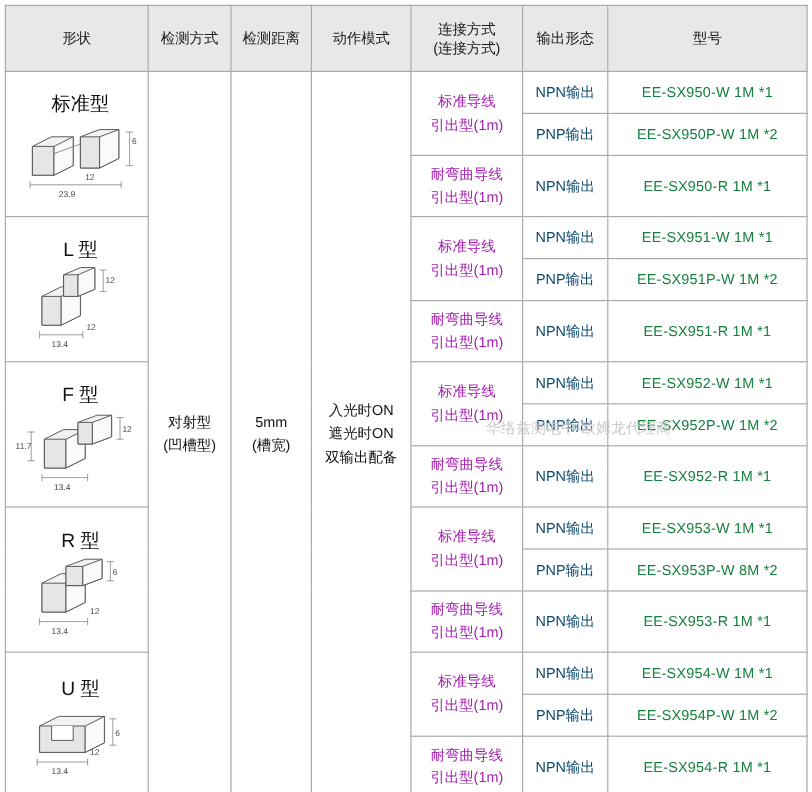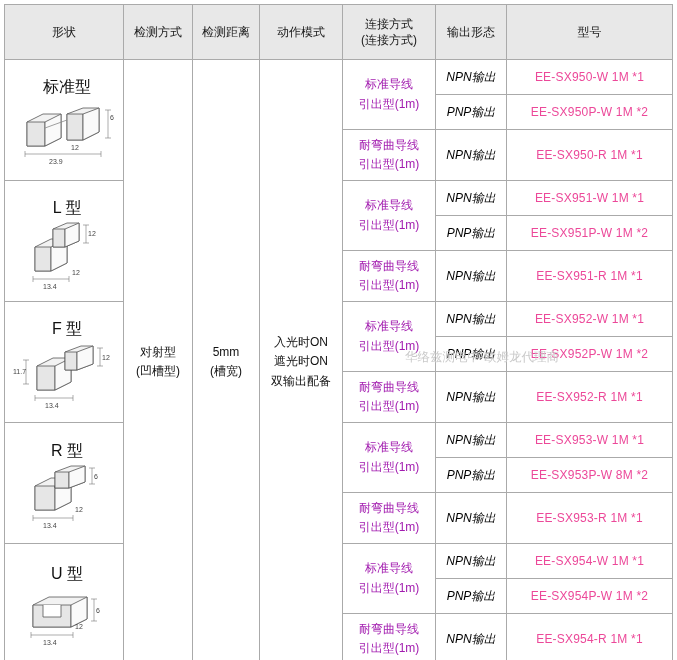--- a/index.html
+++ b/index.html
@@ -68,28 +68,27 @@
     color: #111;
   }
   td.conn-cell {
     font-size: 12px;
     line-height: 1.6;
     height: 50px;
     color: #a21caf;
   }
   td.out-cell {
     font-size: 12px;
-    color: #000000;
+    color: #0c4a6e;
     height: 34px;
-    font-style: italic;
   }
   td.model-cell {
     font-size: 13.5px;
     font-weight: bold;
-    color: #ec4899;
+    color: #15803d;
     letter-spacing: 0.2px;
     height: 34px;
   }
   .watermark {
     position: absolute;
     left: 352px;
     top: 348px;
     width: 260px;
     text-align: center;
     color: #c9c9c9;

